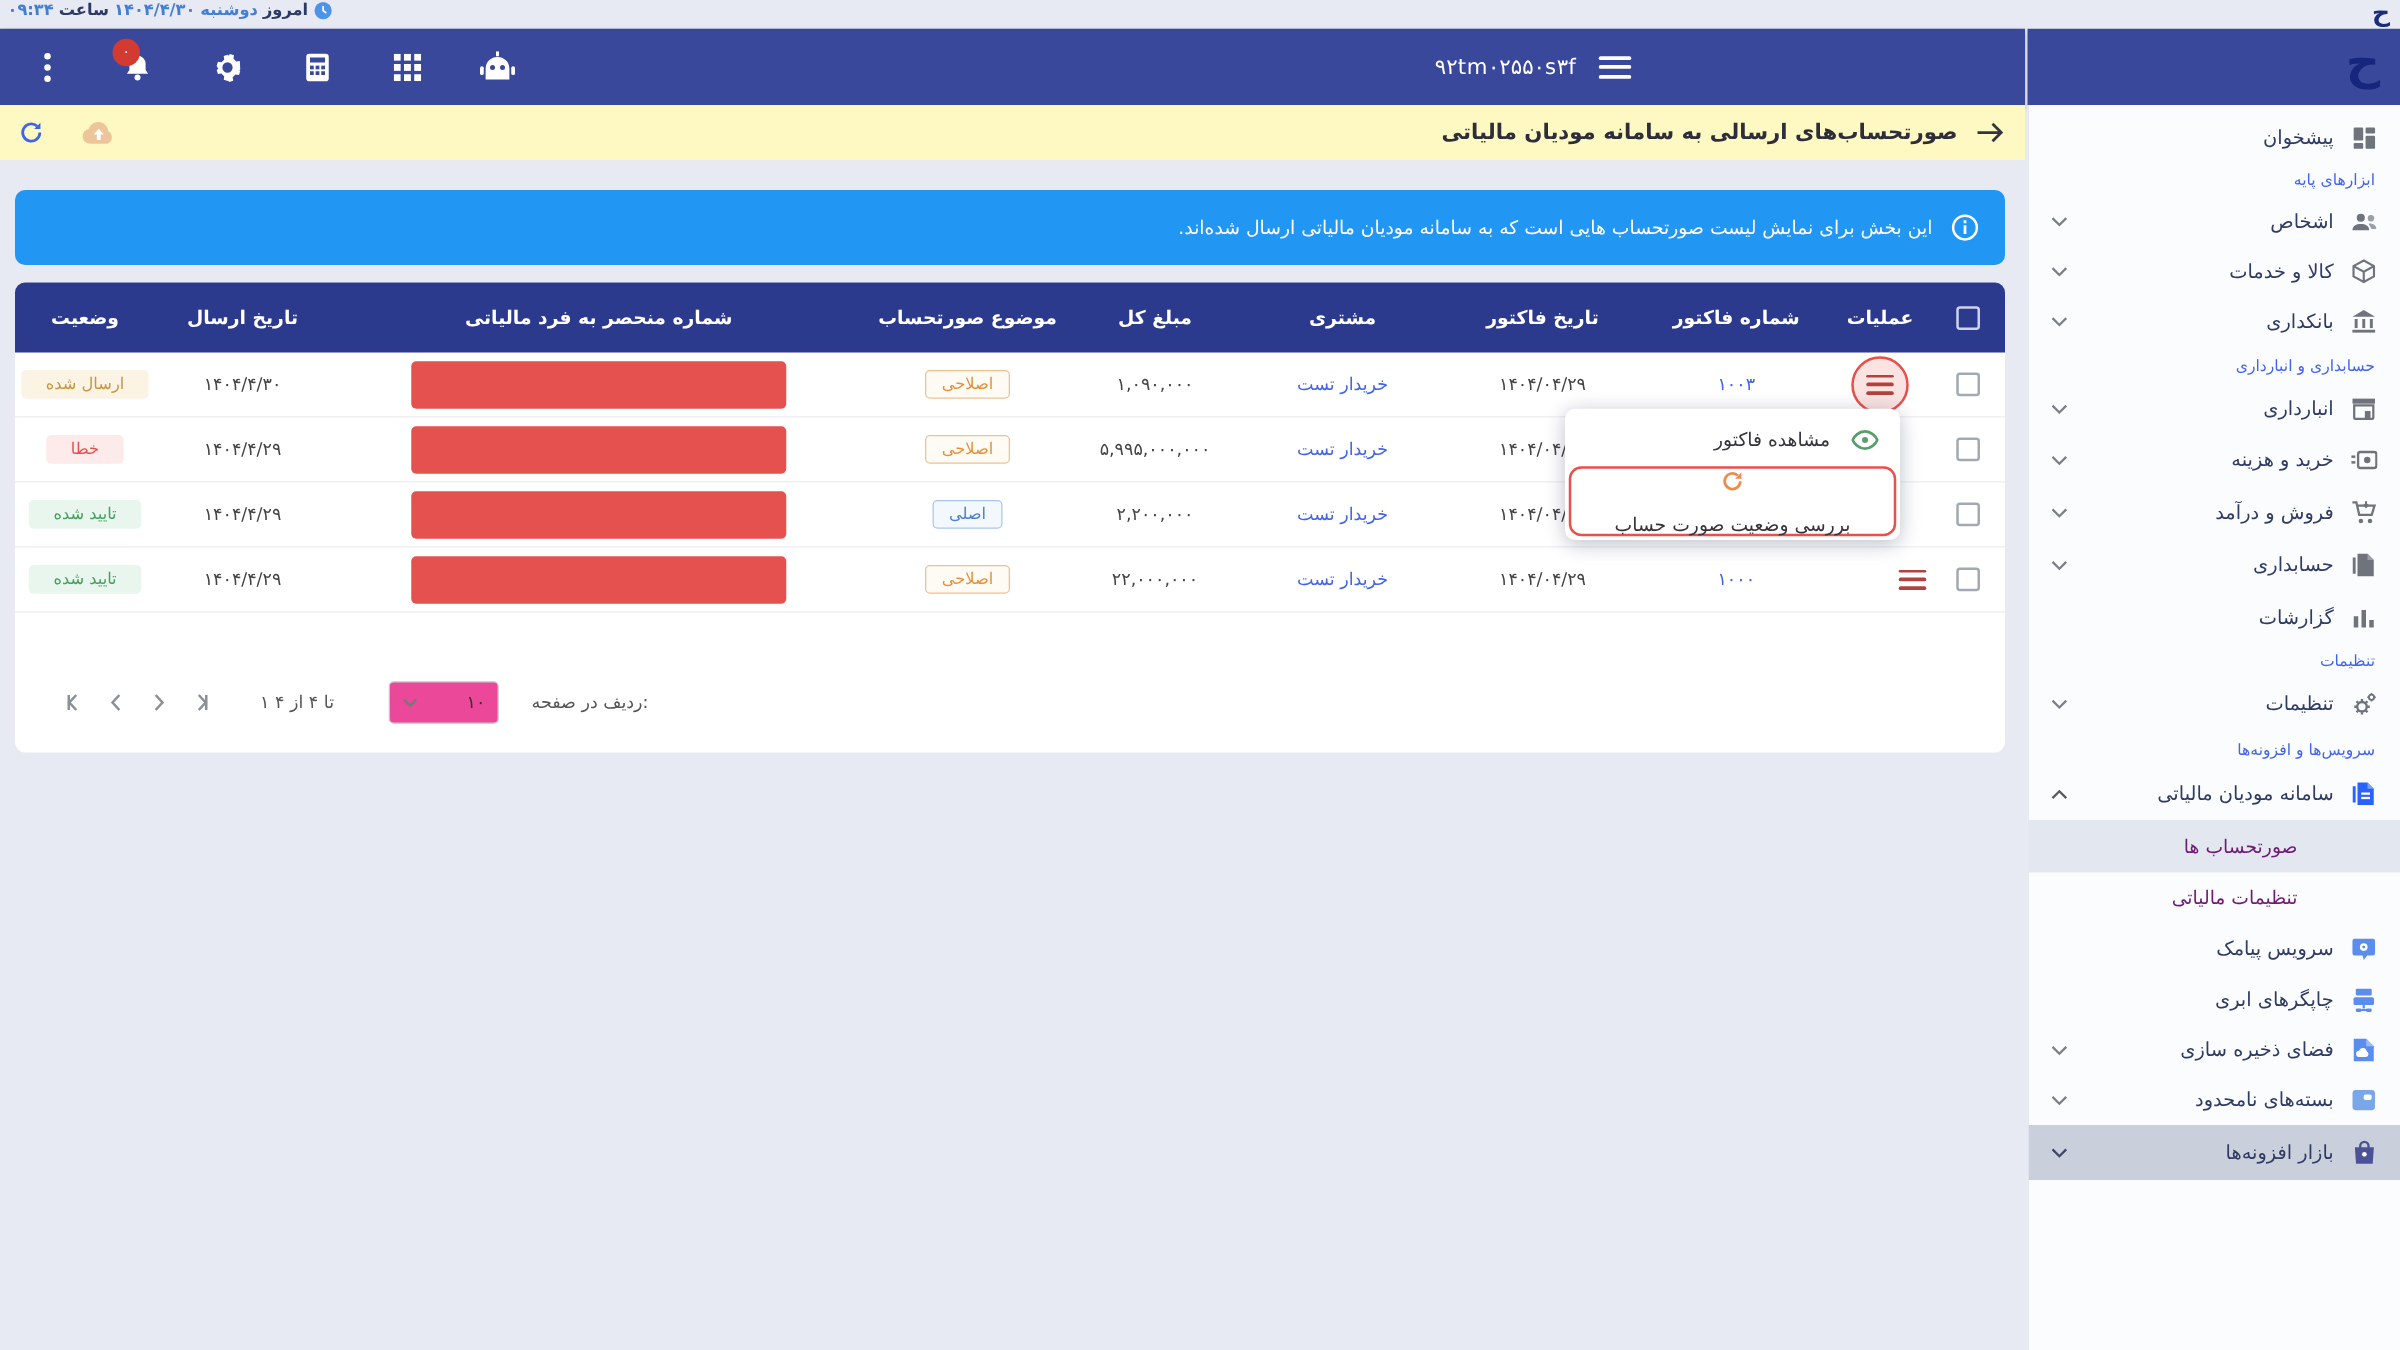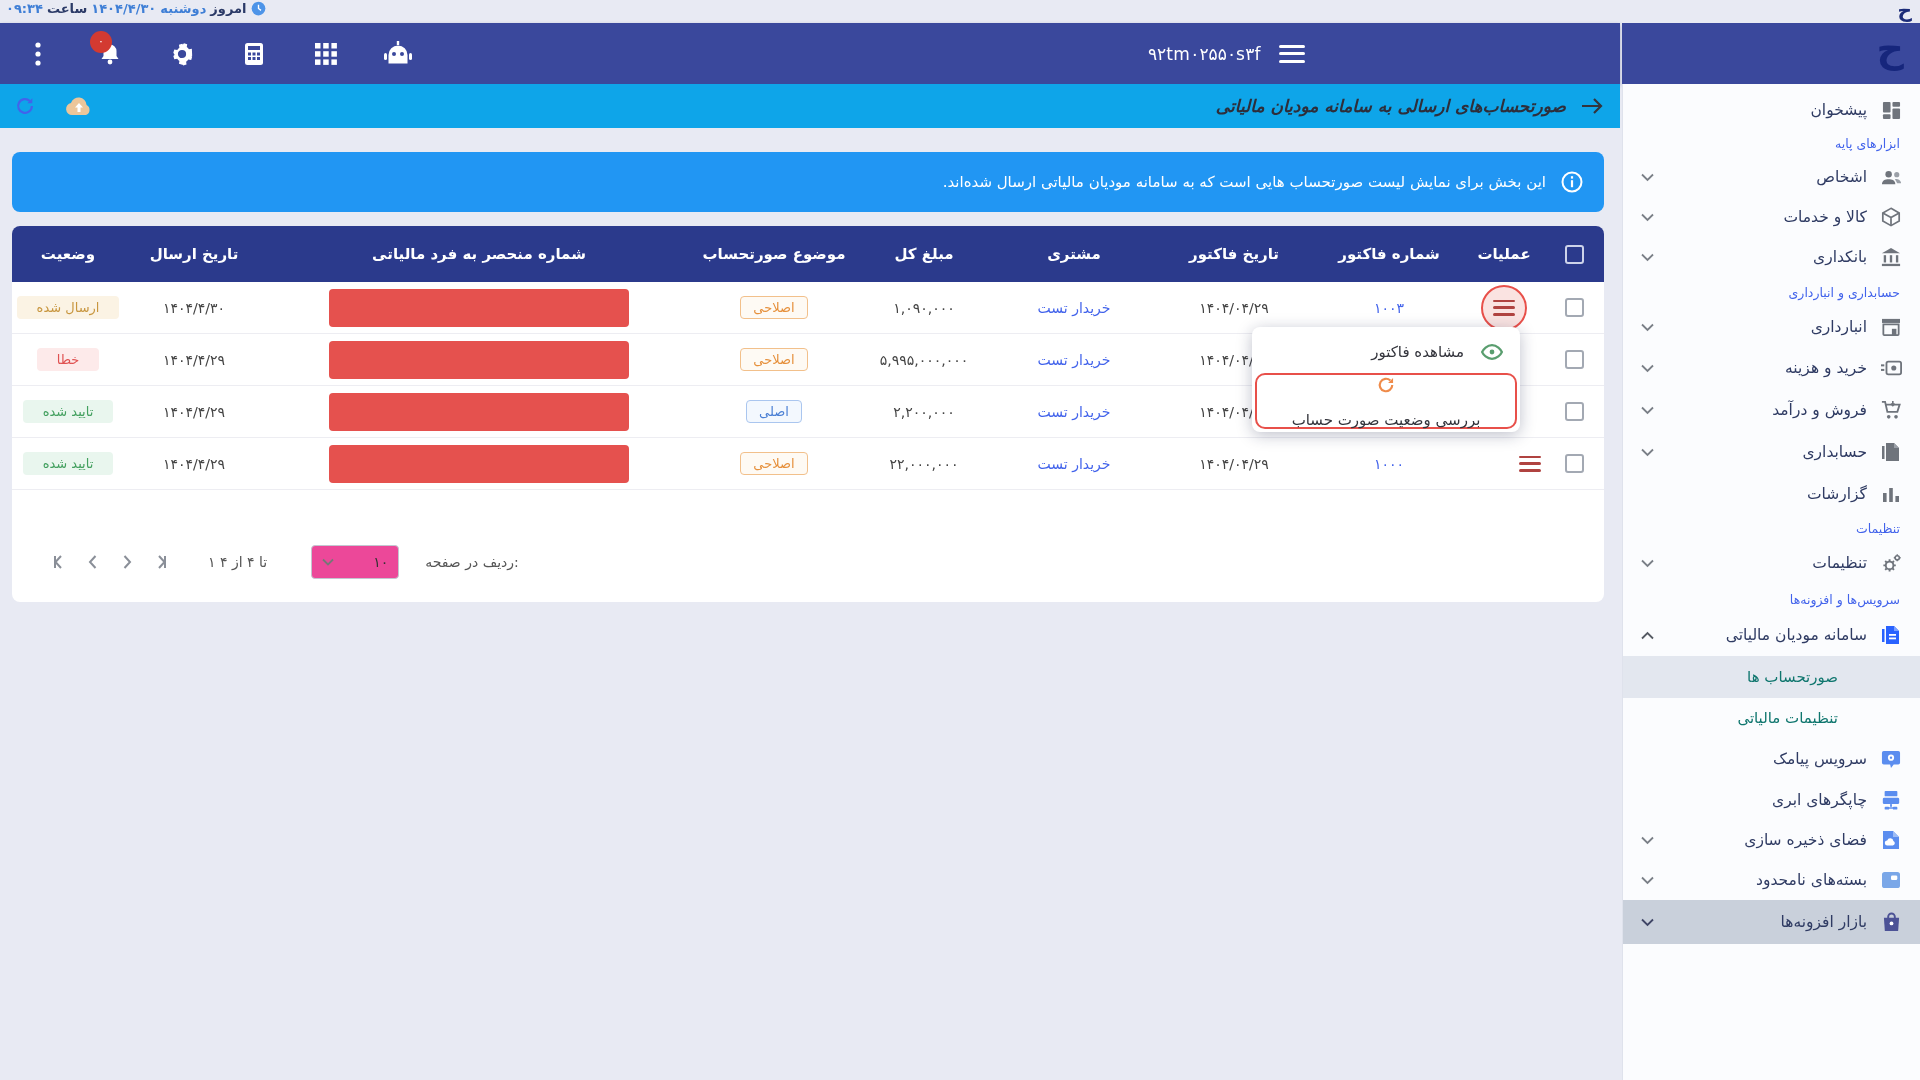--- a/index.html
+++ b/index.html
@@ -20,21 +20,21 @@
   .big-logo{font-size:38px;font-weight:bold;color:#16267c;margin-right:auto;padding-left:0;position:absolute;right:16px;top:4px;}
   .nav-icons{position:absolute;left:24px;top:0;height:61px;display:flex;direction:ltr;align-items:center;gap:44px;}
   .nav-ic{width:28px;height:28px;color:#fff;position:relative;display:flex;align-items:center;justify-content:center;cursor:pointer;}
   .badge{position:absolute;top:-9px;left:-6px;width:22px;height:22px;border-radius:50%;background:#d33a31;color:#fff;font-size:11px;display:flex;align-items:center;justify-content:center;}
   .nav-right{position:absolute;right:315px;top:0;height:61px;display:flex;align-items:center;gap:18px;}
   .ws-code{color:#fff;font-size:17px;letter-spacing:.5px;direction:ltr;}
   .burger{width:26px;height:18px;display:flex;flex-direction:column;justify-content:space-between;cursor:pointer;}
   .burger i{display:block;height:3px;background:#fff;border-radius:2px;}
 
   
-  .page-head{position:absolute;left:0;top:84px;width:1620px;height:44px;background:#0ea5e9;font-style:italic;}
+  .page-head{position:absolute;left:0;top:84px;width:1620px;height:44px;background:#fef9c3;}
   .ph-right{position:absolute;right:16px;top:0;height:44px;display:flex;align-items:center;gap:14px;}
   .ph-title{font-size:17px;font-weight:bold;color:#2e2e3a;}
   .ph-left{position:absolute;left:14px;top:0;height:44px;display:flex;direction:ltr;align-items:center;gap:28px;}
   .icon-btn{cursor:pointer;}
 
   
   .banner{position:absolute;left:12px;top:152px;width:1592px;height:60px;background:#2196f3;border-radius:8px;display:flex;align-items:center;padding:0 20px;gap:14px;color:#fff;font-size:15px;}
 
   
   .card{position:absolute;left:12px;top:226px;width:1592px;height:376px;background:#fff;border-radius:8px;z-index:1;}
@@ -76,21 +76,21 @@
   .ctx-ico{width:24px;height:24px;display:flex;align-items:center;justify-content:center;}
 
   
   .sidebar{position:absolute;left:1622px;top:84px;width:298px;height:996px;background:#fbfcfe;border-left:1px solid #dfe2ec;}
   .s-item{height:40px;display:flex;align-items:center;gap:13px;padding:0 18px;color:#2f3b63;font-size:15.5px;cursor:pointer;}
   .s-item.h42{height:42px;}
   .s-ico{width:22px;height:22px;display:flex;align-items:center;justify-content:center;color:#7b8088;}
   .blue-ic{color:#5b8def;}
   .chev{margin-right:auto;color:#8a8f98;}
   .s-section{height:27px;display:flex;align-items:center;padding:0 20px;color:#4263eb;font-size:12.5px;}
-  .s-sub{height:40px;display:flex;align-items:center;padding:0 82px 0 18px;color:#0f766e;font-size:15px;cursor:pointer;}
+  .s-sub{height:40px;display:flex;align-items:center;padding:0 82px 0 18px;color:#701a75;font-size:15px;cursor:pointer;}
   .s-sub.active{background:#e3e7ef;height:42px;}
   .s-item.market{background:#c9d0db;height:44px;}
   .pad6{height:6px;}
 </style>
 </head>
 <body>
 
 <div class="top-strip">
   <div class="datetime">
     <span>

